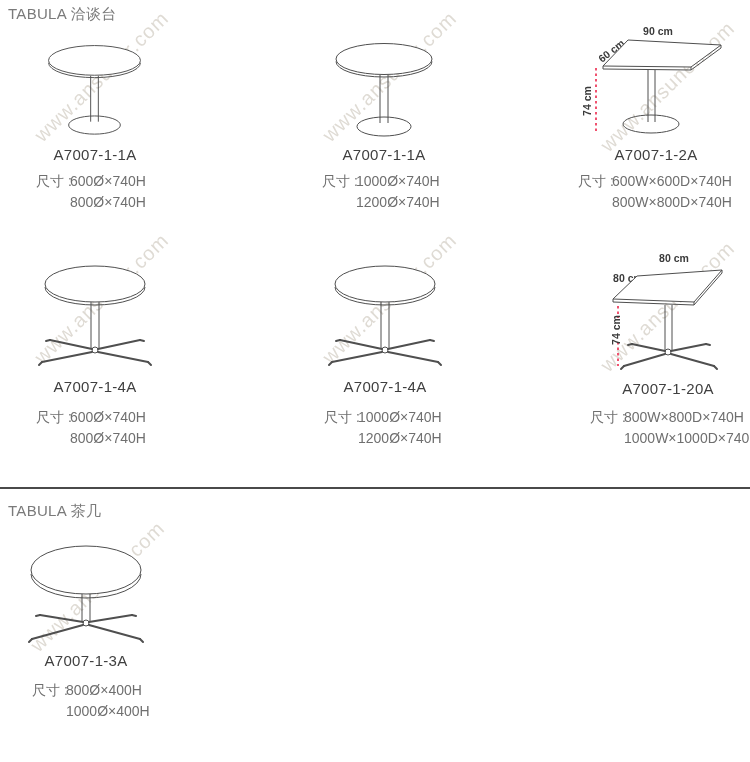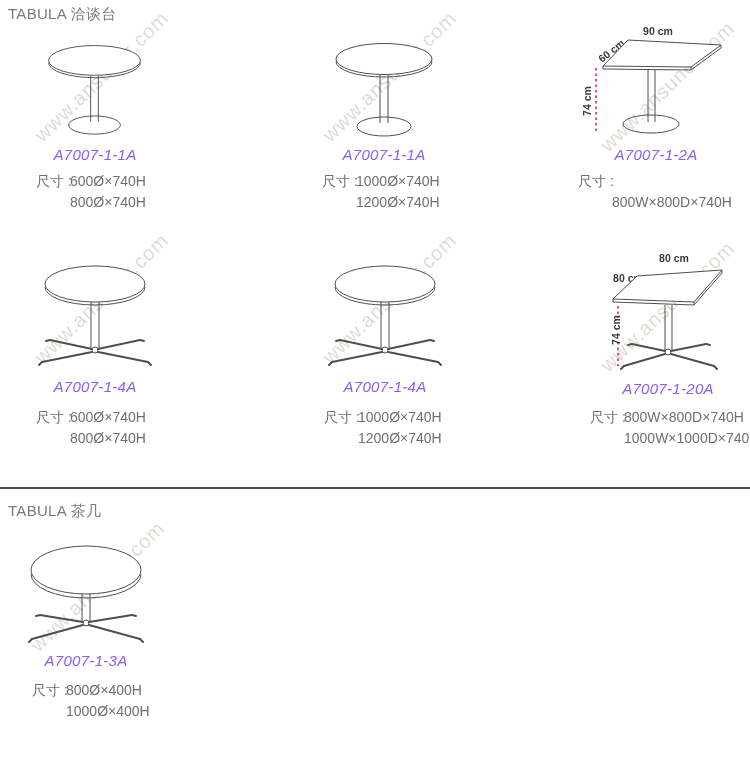--- a/index.html
+++ b/index.html
@@ -2,21 +2,21 @@
 <html><head>
 <meta charset="utf-8">
 <style>
   * { margin:0; padding:0; box-sizing:border-box; }
   html,body { width:750px; height:762px; background:#ffffff; position:relative;
               font-family:"Liberation Sans","DejaVu Sans",sans-serif; overflow:hidden; }
   .abs { position:absolute; }
   .section-title { font-size:15px; color:#7a7a7a; letter-spacing:.3px; }
   .cell { position:absolute; }
   .cell svg { position:absolute; display:block; }
-  .model { position:absolute; width:100%; text-align:center; font-size:15px; color:#8b5cf6; letter-spacing:.3px;font-style:italic; }
+  .model { position:absolute; width:100%; text-align:center; font-size:15px; color:#404040; letter-spacing:.3px; }
   .dims { position:absolute; font-size:14px; color:#6f6f6f; line-height:21px; white-space:nowrap; }
   .dim-line { display:flex; }
   .pfx { display:inline-block; width:34px; flex:0 0 34px; }
   .pfx.hide { visibility:hidden; }
   .wm { position:absolute; font-size:20px; color:#c5beb2; opacity:.55; letter-spacing:1px;
         transform-origin:0 0; transform:rotate(-44deg); white-space:nowrap; pointer-events:none; }
   .divider { position:absolute; left:0; width:750px; height:2px; background:#4a4a4a; }
   .sketch { stroke:#4f4f4f; stroke-width:1; fill:none; }
   .sketch-fill { stroke:#4f4f4f; stroke-width:1; fill:#ffffff; }
   .leg { stroke:#4f4f4f; stroke-width:2; fill:none; stroke-linecap:round; }
@@ -87,20 +87,21 @@
     <line class="sketch" x1="72" y1="46" x2="72" y2="98"></line>
     <line class="sketch" x1="79" y1="46" x2="79" y2="98"></line>
     <ellipse class="sketch" cx="75" cy="100" rx="28" ry="9"></ellipse>
     <line class="dash-red" x1="20" y1="44" x2="20" y2="110"></line>
     <text class="anno" x="12" y="80" text-anchor="middle" transform="rotate(-90 12 77)">74 cm</text>
   </svg>
   <div class="model" style="top:122px;">A7007-1-2A</div>
   <div class="dims" style="left:2px;top:147px;">
     <div class="dim-line">
         <span class="pfx">尺寸 :</span>
+        <span>600W×600D×740H</span>
       </div>
     <div class="dim-line">
         <span class="pfx hide"></span>
         <span>800W×800D×740H</span>
       </div>
   </div>
 </div>
 
 <div class="cell" style="left:34px;top:262px;width:122px;height:180px;">
   <svg style="left:0;top:0;" width="122" height="108" viewBox="0 0 122 108">

